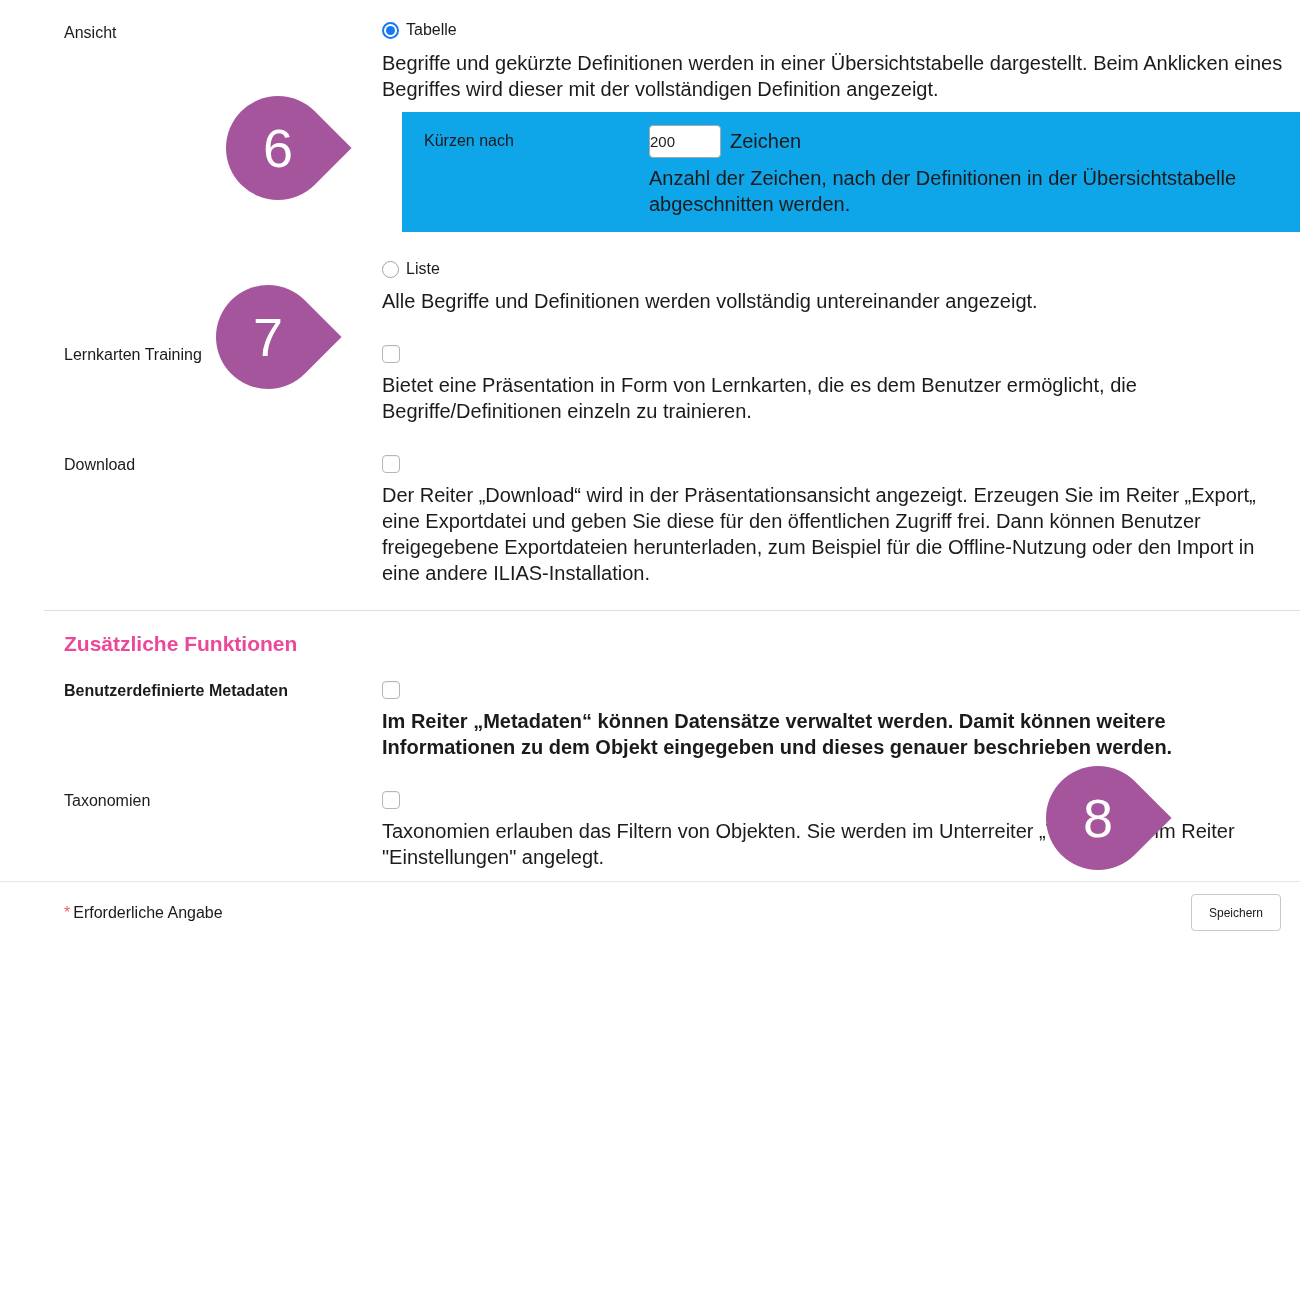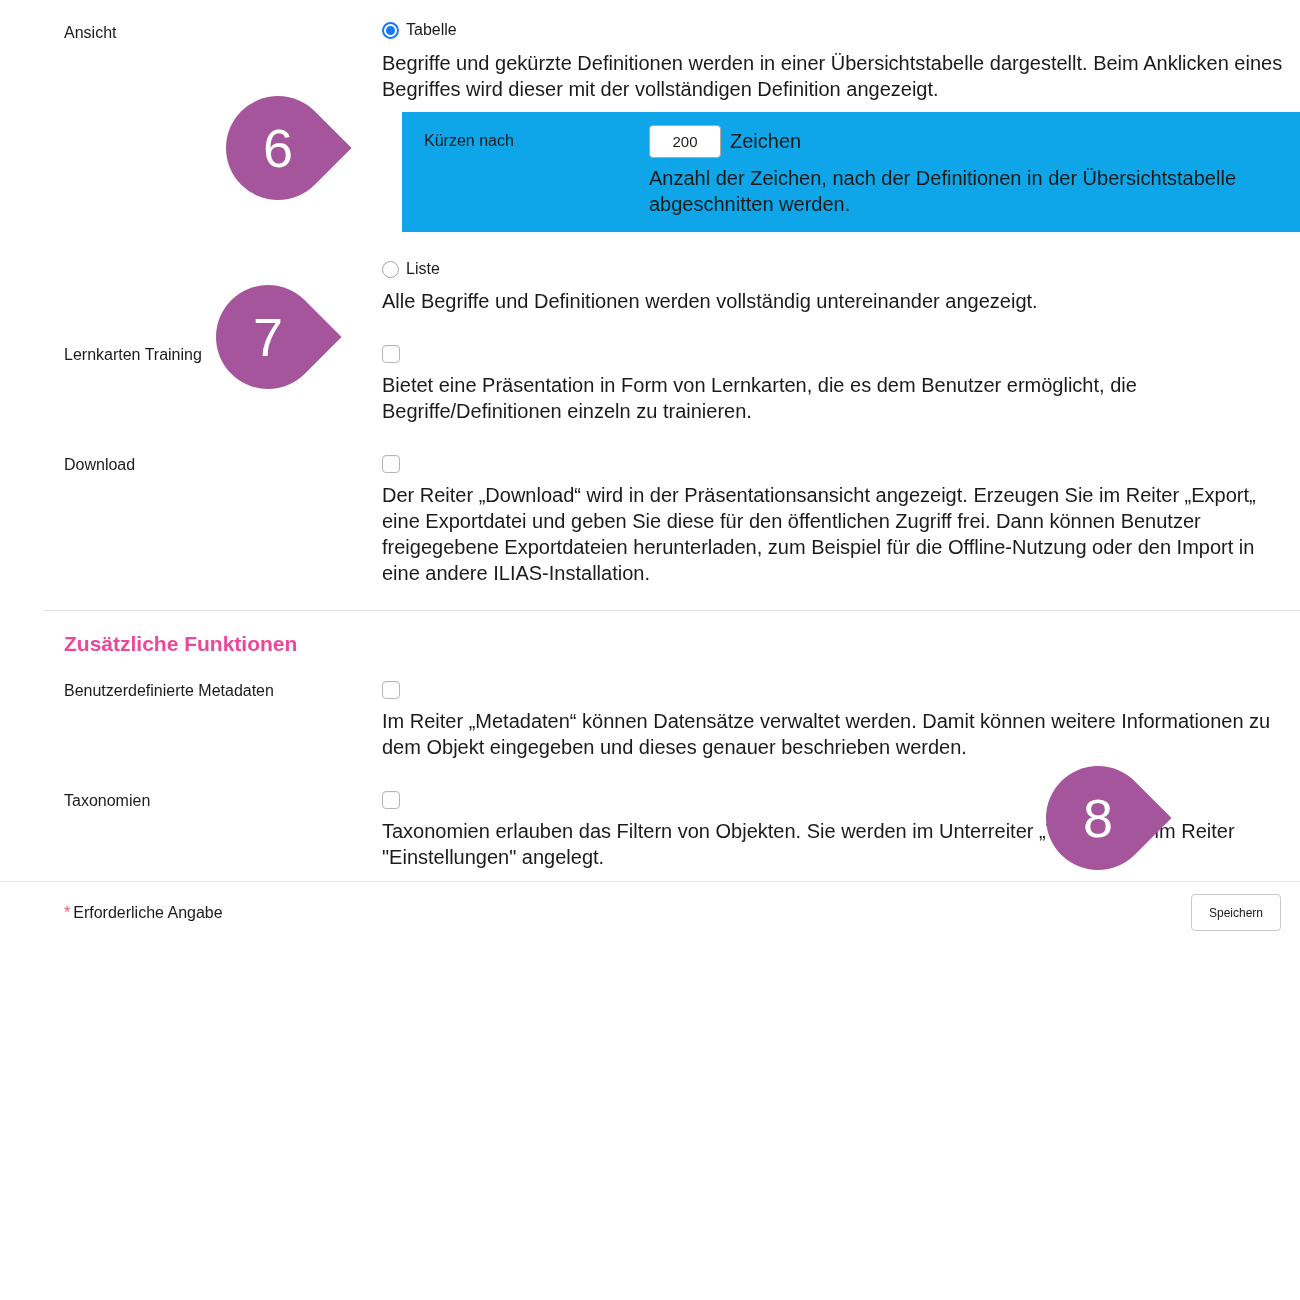--- a/index.html
+++ b/index.html
@@ -49,35 +49,35 @@
 
   .sub-box {
     display:flex; margin:10px 0 0 20px; width:1042px;
     background:#0ea5e9; padding:13px 20px 15px 22px;
   }
   .sub-label { flex:0 0 225px; width:225px; font-size:16px; padding-top:7px; }
   .sub-content { flex:1; }
   .input-row { display:flex; align-items:center; }
   .num-input {
     width:72px; height:33px; border:1px solid #a9a9a9; border-radius:4px;
-    background:#fff; text-align:center; font-size:15px; color:#1b1b1b;
+    background:#fff; text-align:left; font-size:15px; color:#1b1b1b;
     font-family:inherit; outline:none;
   }
   .input-suffix { margin-left:9px; font-size:20px; }
   .sub-byline { margin-top:7px; max-width:612px; }
 
   .liste-option { margin-top:25px; }
   .mt-row { margin-top:26px; }
 
   .divider {
     height:1px; background:#e2dde2; border:none;
     margin:24px 0 0 -20px; width:1261px;
   }
   .section-title { font-size:21px; font-weight:bold; margin-top:21px; color:#ec4899; }
-  .section-row { margin-top:20px; }
+  .section-row { margin-top:20px;font-weight:bold; }
 
   .footer-row {
     display:flex; justify-content:space-between; align-items:center;
     margin-top:24px;
   }
   .required-note { font-size:16px; }
   .req-star { color:#f25b6f; margin-right:3px; }
   .save-btn {
     min-width:90px; height:37px; padding:0 14px;
     background:#fff; border:1px solid #c9c9c9; border-radius:4px;

